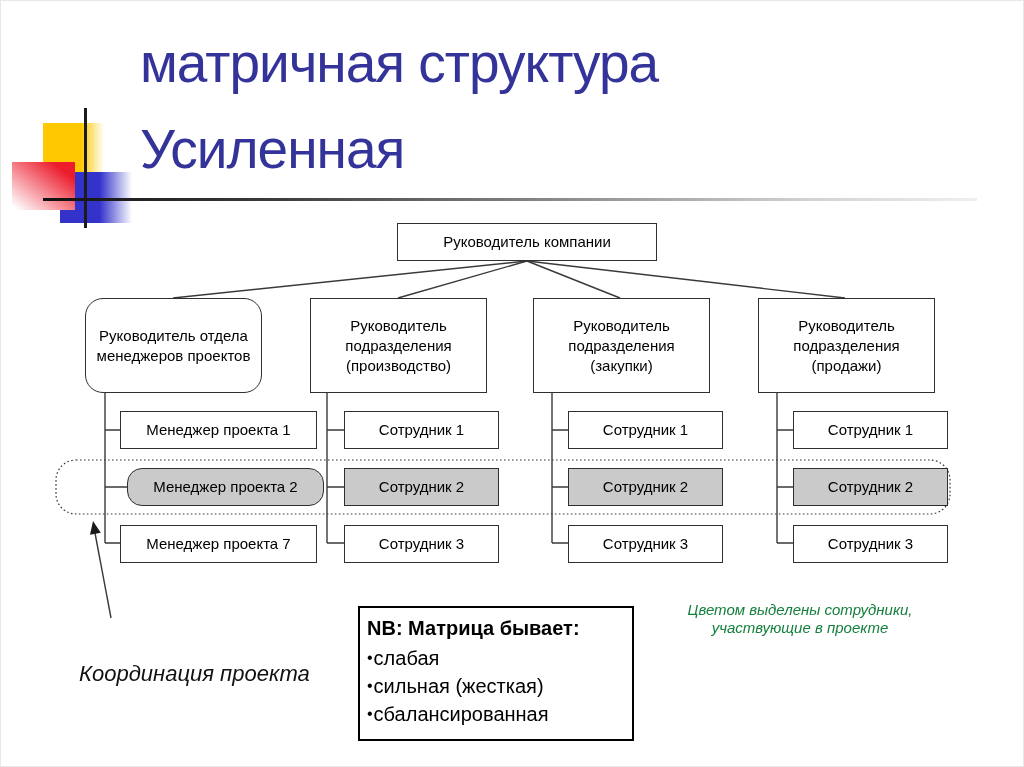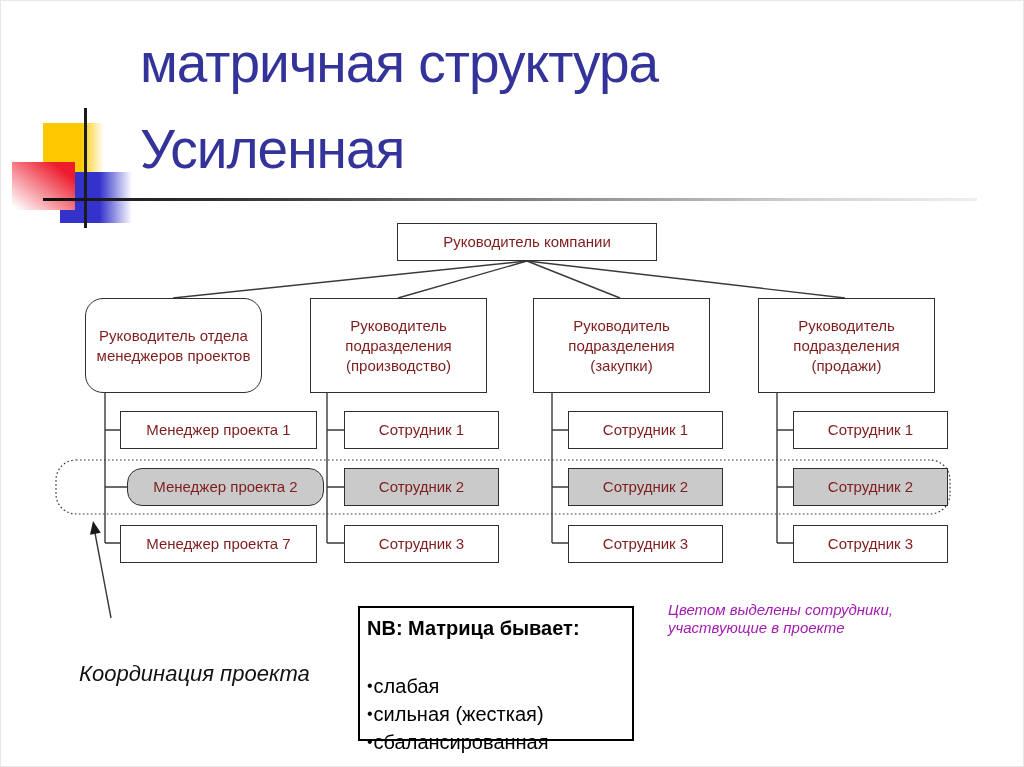--- a/index.html
+++ b/index.html
@@ -41,21 +41,21 @@
     white-space:nowrap;
   }
   
   .box{
     position:absolute;
     background:#ffffff;
     border:1.5px solid var(--box-border);
     box-sizing:border-box;
     display:flex;align-items:center;justify-content:center;
     text-align:center;
-    color:#7f1d1d;
+    color:#000000;
     font-size:15px;line-height:20px;
   }
   .ceo{left:397px;top:223px;width:260px;height:38px;}
   .dept{top:298px;height:95px;width:177px;padding:0 6px;}
   .d0{left:85px;border-radius:18px;} .d1{left:310px;} .d2{left:533px;} .d3{left:758px;}
   .emp{height:38px;}
   .r0{top:411px;} .r1{top:468px;} .r2{top:525px;}
   .c0{left:120px;width:197px;}
   .c1{left:344px;width:155px;}
   .c2{left:568px;width:155px;}
@@ -70,27 +70,27 @@
   
   .coord-label{
     position:absolute;left:79px;top:625px;
     font-style:italic;font-size:22px;color:#111;white-space:nowrap;margin-top:36px;
   }
   .note-box{
     position:absolute;left:358px;top:606px;width:276px;height:135px;
     border:2px solid #000;box-sizing:border-box;
     padding:9px 8px 0 7px;color:#000;
   }
-  .note-title{font-size:20px;font-weight:bold;margin-bottom:32px;white-space:nowrap;}
+  .note-title{font-size:20px;font-weight:bold;margin-bottom:4px;white-space:nowrap;}
   .note-item{font-size:20px;line-height:28px;display:flex;align-items:center;}
   .note-bullet{font-size:16px;margin-right:1px;}
   .hl-note{
     position:absolute;left:668px;top:601px;width:264px;
     font-style:italic;font-size:15px;line-height:18px;
-    text-align:left;color:#a21caf;
+    text-align:center;color:#15803d;
     white-space:pre-line;
   }
 </style>
 </head>
 <body>
 
 <div class="slide">
 
   <div class="decor-yellow"></div>
   <div class="decor-blue"></div>

